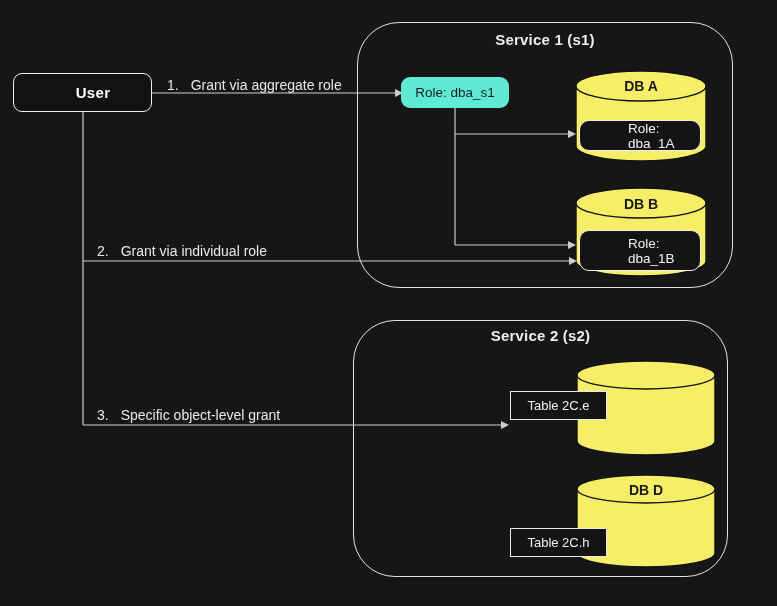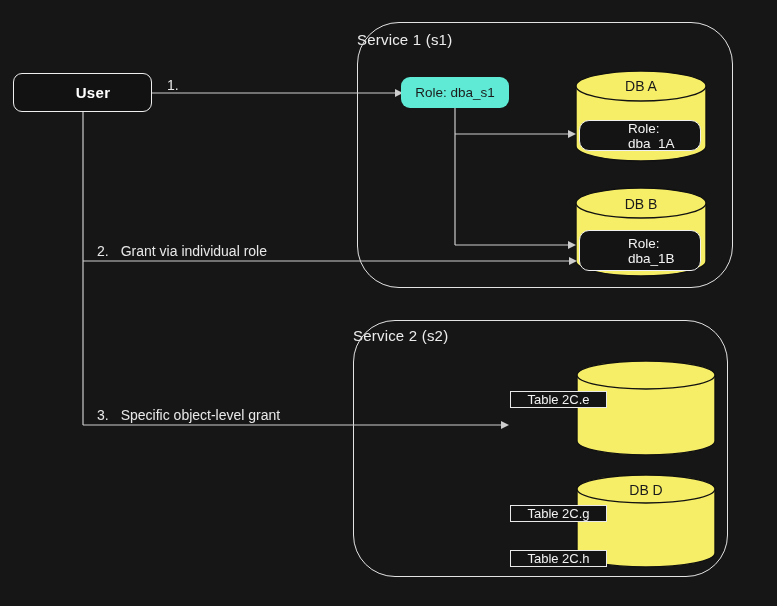--- a/index.html
+++ b/index.html
@@ -9,21 +9,21 @@
   }
   .layer-svg{position:absolute;left:0;top:0;z-index:2;pointer-events:none;}
   .panel{
     position:absolute;border:1.4px solid #e3e3e3;border-radius:42px;
     background:transparent;z-index:1;box-sizing:border-box;
   }
   #service1{left:357px;top:22px;width:376px;height:266px;}
   #service2{left:353px;top:320px;width:375px;height:257px;}
   .panel-title{
     position:absolute;z-index:3;color:#ececec;font-size:15px;
-    letter-spacing:.2px;
+    text-align:center;letter-spacing:.2px;font-weight:bold;
   }
   #service1-title{left:357px;top:31px;width:376px;}
   #service2-title{left:353px;top:327px;width:375px;}
   .node{
     position:absolute;z-index:3;box-sizing:border-box;display:flex;
     align-items:center;justify-content:center;
   }
   #user-box{
     left:13px;top:73px;width:139px;height:39px;background:#121212;
     border:1.4px solid #efefef;border-radius:9px;color:#fff;
@@ -34,30 +34,30 @@
   }
   #role-s1{left:401px;top:77px;width:108px;height:31px;}
   .role-dark{
     background:#141414;border:1.5px solid #f0f0f0;border-radius:10px;
     color:#f3f3f3;font-size:13.5px;padding-left:48px;
   }
   #role-1a{left:579px;top:120px;width:122px;height:31px;}
   #role-1b{left:579px;top:230px;width:122px;height:41px;}
   .table-box{
     position:absolute;z-index:3;box-sizing:border-box;left:510px;width:97px;
-    height:17px;background:#141414;border:1.2px solid #e9e9e9;color:#f1f1f1;
+    height:29px;background:#141414;border:1.2px solid #e9e9e9;color:#f1f1f1;
     font-size:13px;display:flex;align-items:center;justify-content:center;
   }
   #table-2ce{top:391px;}
   #table-2cf{top:413px;}
   #table-2cg{top:505px;}
-  #table-2ch{top:528px;margin-top:22px;}
+  #table-2ch{top:528px;}
   .db-label{
     position:absolute;z-index:3;width:130px;text-align:center;
-    color:#1a1a1a;font-size:14px;font-weight:400;
+    color:#1a1a1a;font-size:14px;font-weight:700;
   }
   #db-a-label{left:576px;top:78px;}
   #db-b-label{left:576px;top:196px;}
   #db-c-label{left:581px;top:368px;}
   #db-d-label{left:581px;top:482px;}
   .grant-label{
     position:absolute;z-index:3;display:flex;gap:12px;color:#e8e8e8;
     font-size:14px;line-height:15px;white-space:nowrap;
   }
   #grant-1-label{left:167px;top:78px;}
@@ -112,34 +112,34 @@
     </g>
   </svg>
 
   <div class="panel-title" id="service1-title">Service 1 (s1)</div>
   <div class="panel-title" id="service2-title">Service 2 (s2)</div>
 
   <div class="node" id="user-box">User</div>
 
   <div class="grant-label" id="grant-1-label">
     <span>1.</span>
+    <span>Grant via aggregate role</span>
   </div>
   <div class="grant-label" id="grant-2-label">
     <span>2.</span>
     <span>Grant via individual role</span>
   </div>
   <div class="grant-label" id="grant-3-label">
     <span>3.</span>
     <span>Specific object-level grant</span>
   </div>
 
   <div class="node role-yellow" id="role-s1">Role: dba_s1</div>
   <div class="db-label" id="db-a-label">DB A</div>
   <div class="node role-dark" id="role-1a">Role: dba_1A</div>
   <div class="db-label" id="db-b-label">DB B</div>
   <div class="node role-dark" id="role-1b">Role: dba_1B</div>
 
   <div class="table-box" id="table-2ce">Table 2C.e</div>
   <div class="db-label" id="db-d-label">DB D</div>
-  <div class="table-box" id="table-2cg">Table 2C.g</div>
   <div class="table-box" id="table-2ch">Table 2C.h</div>
 
 </div>
 
 </body></html>

